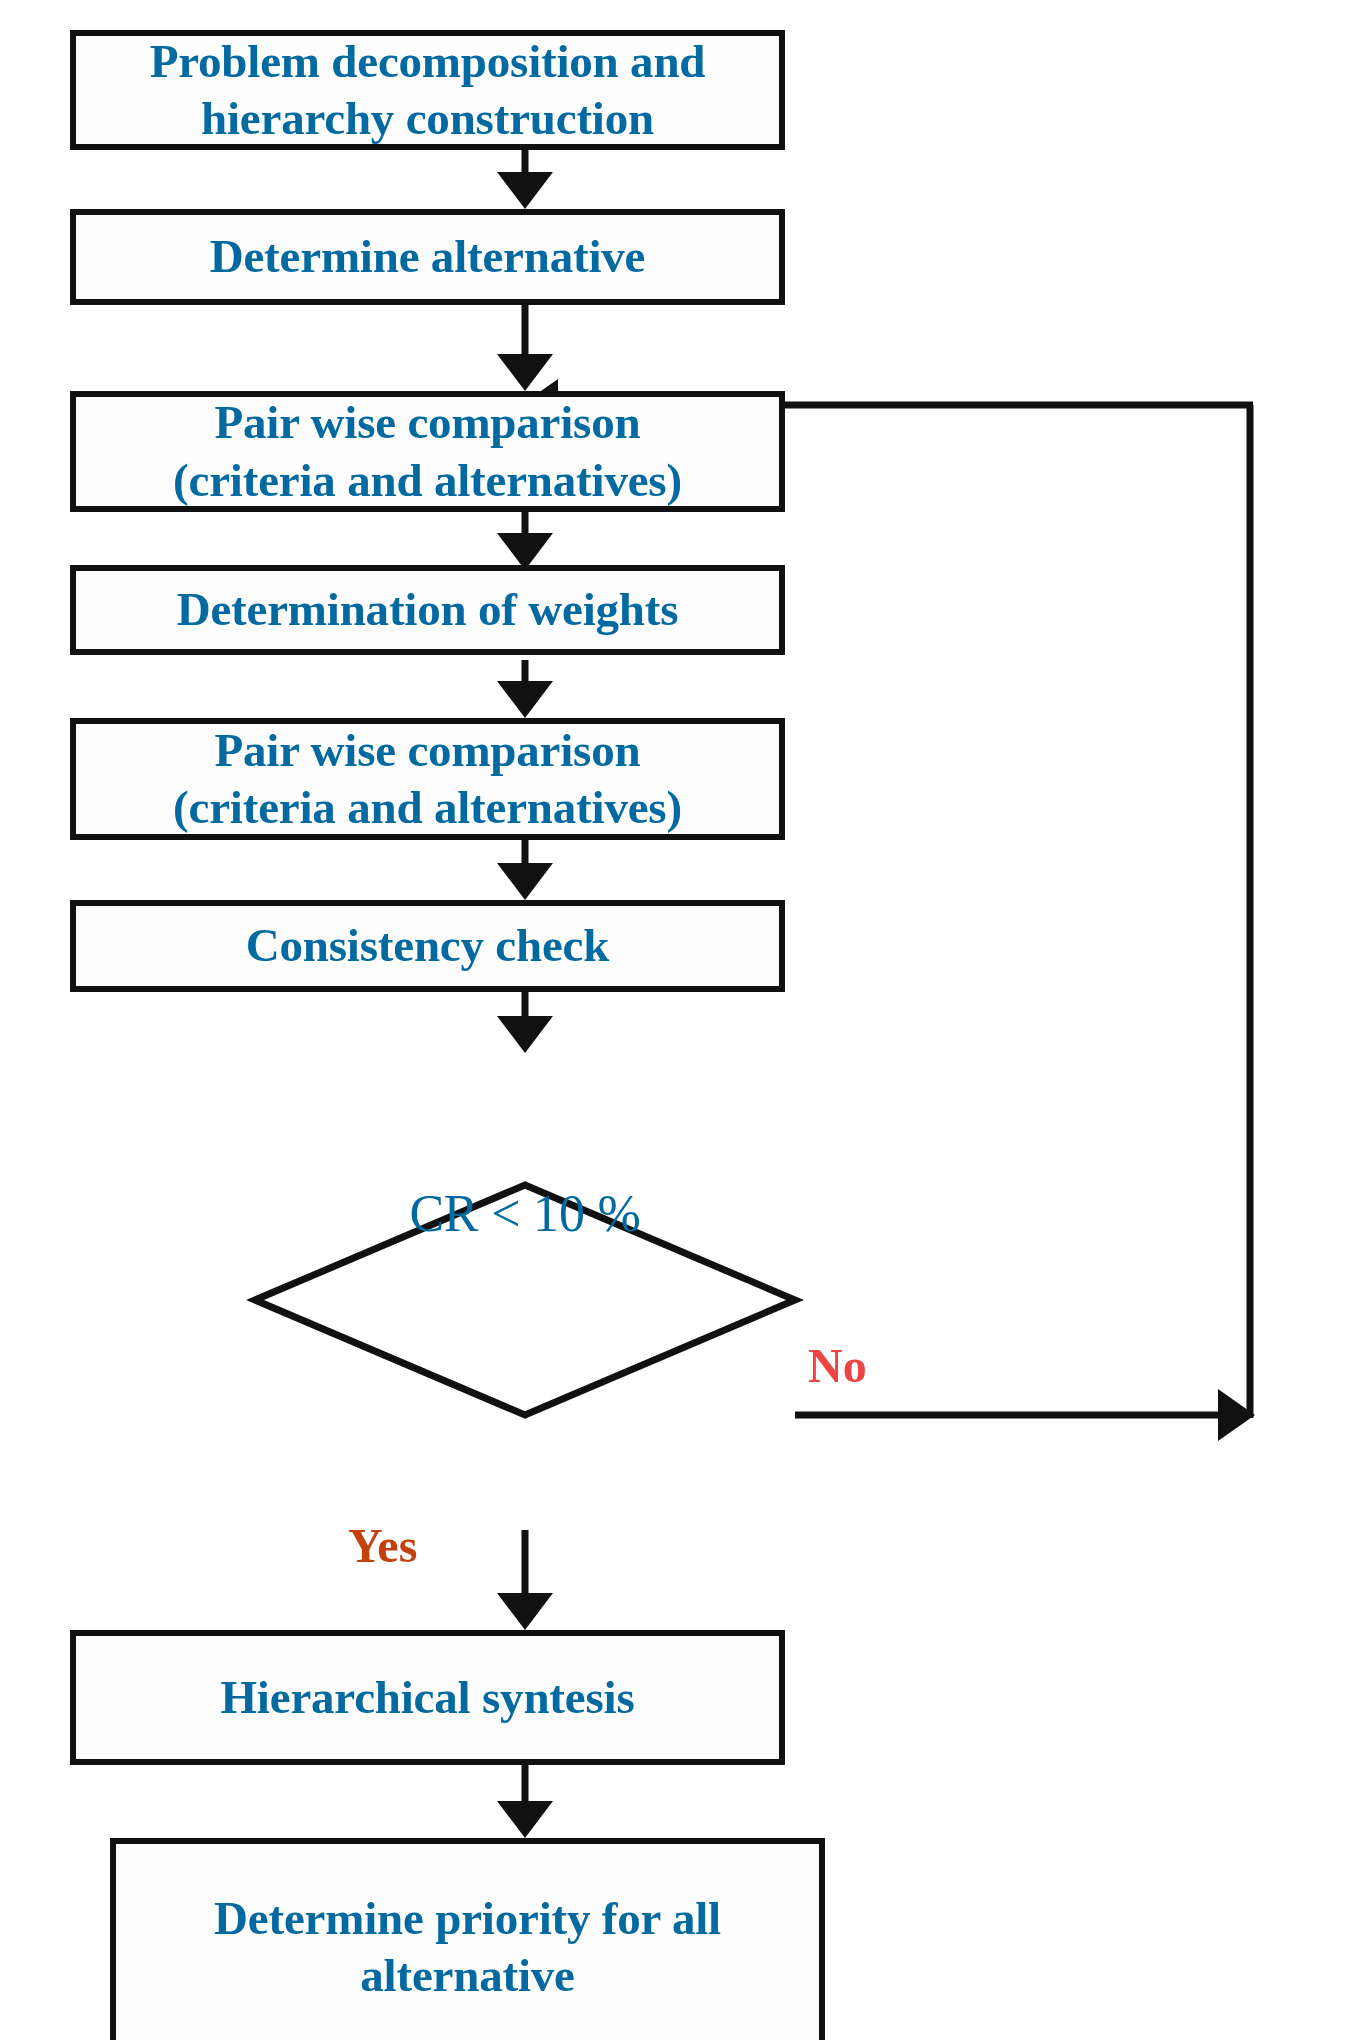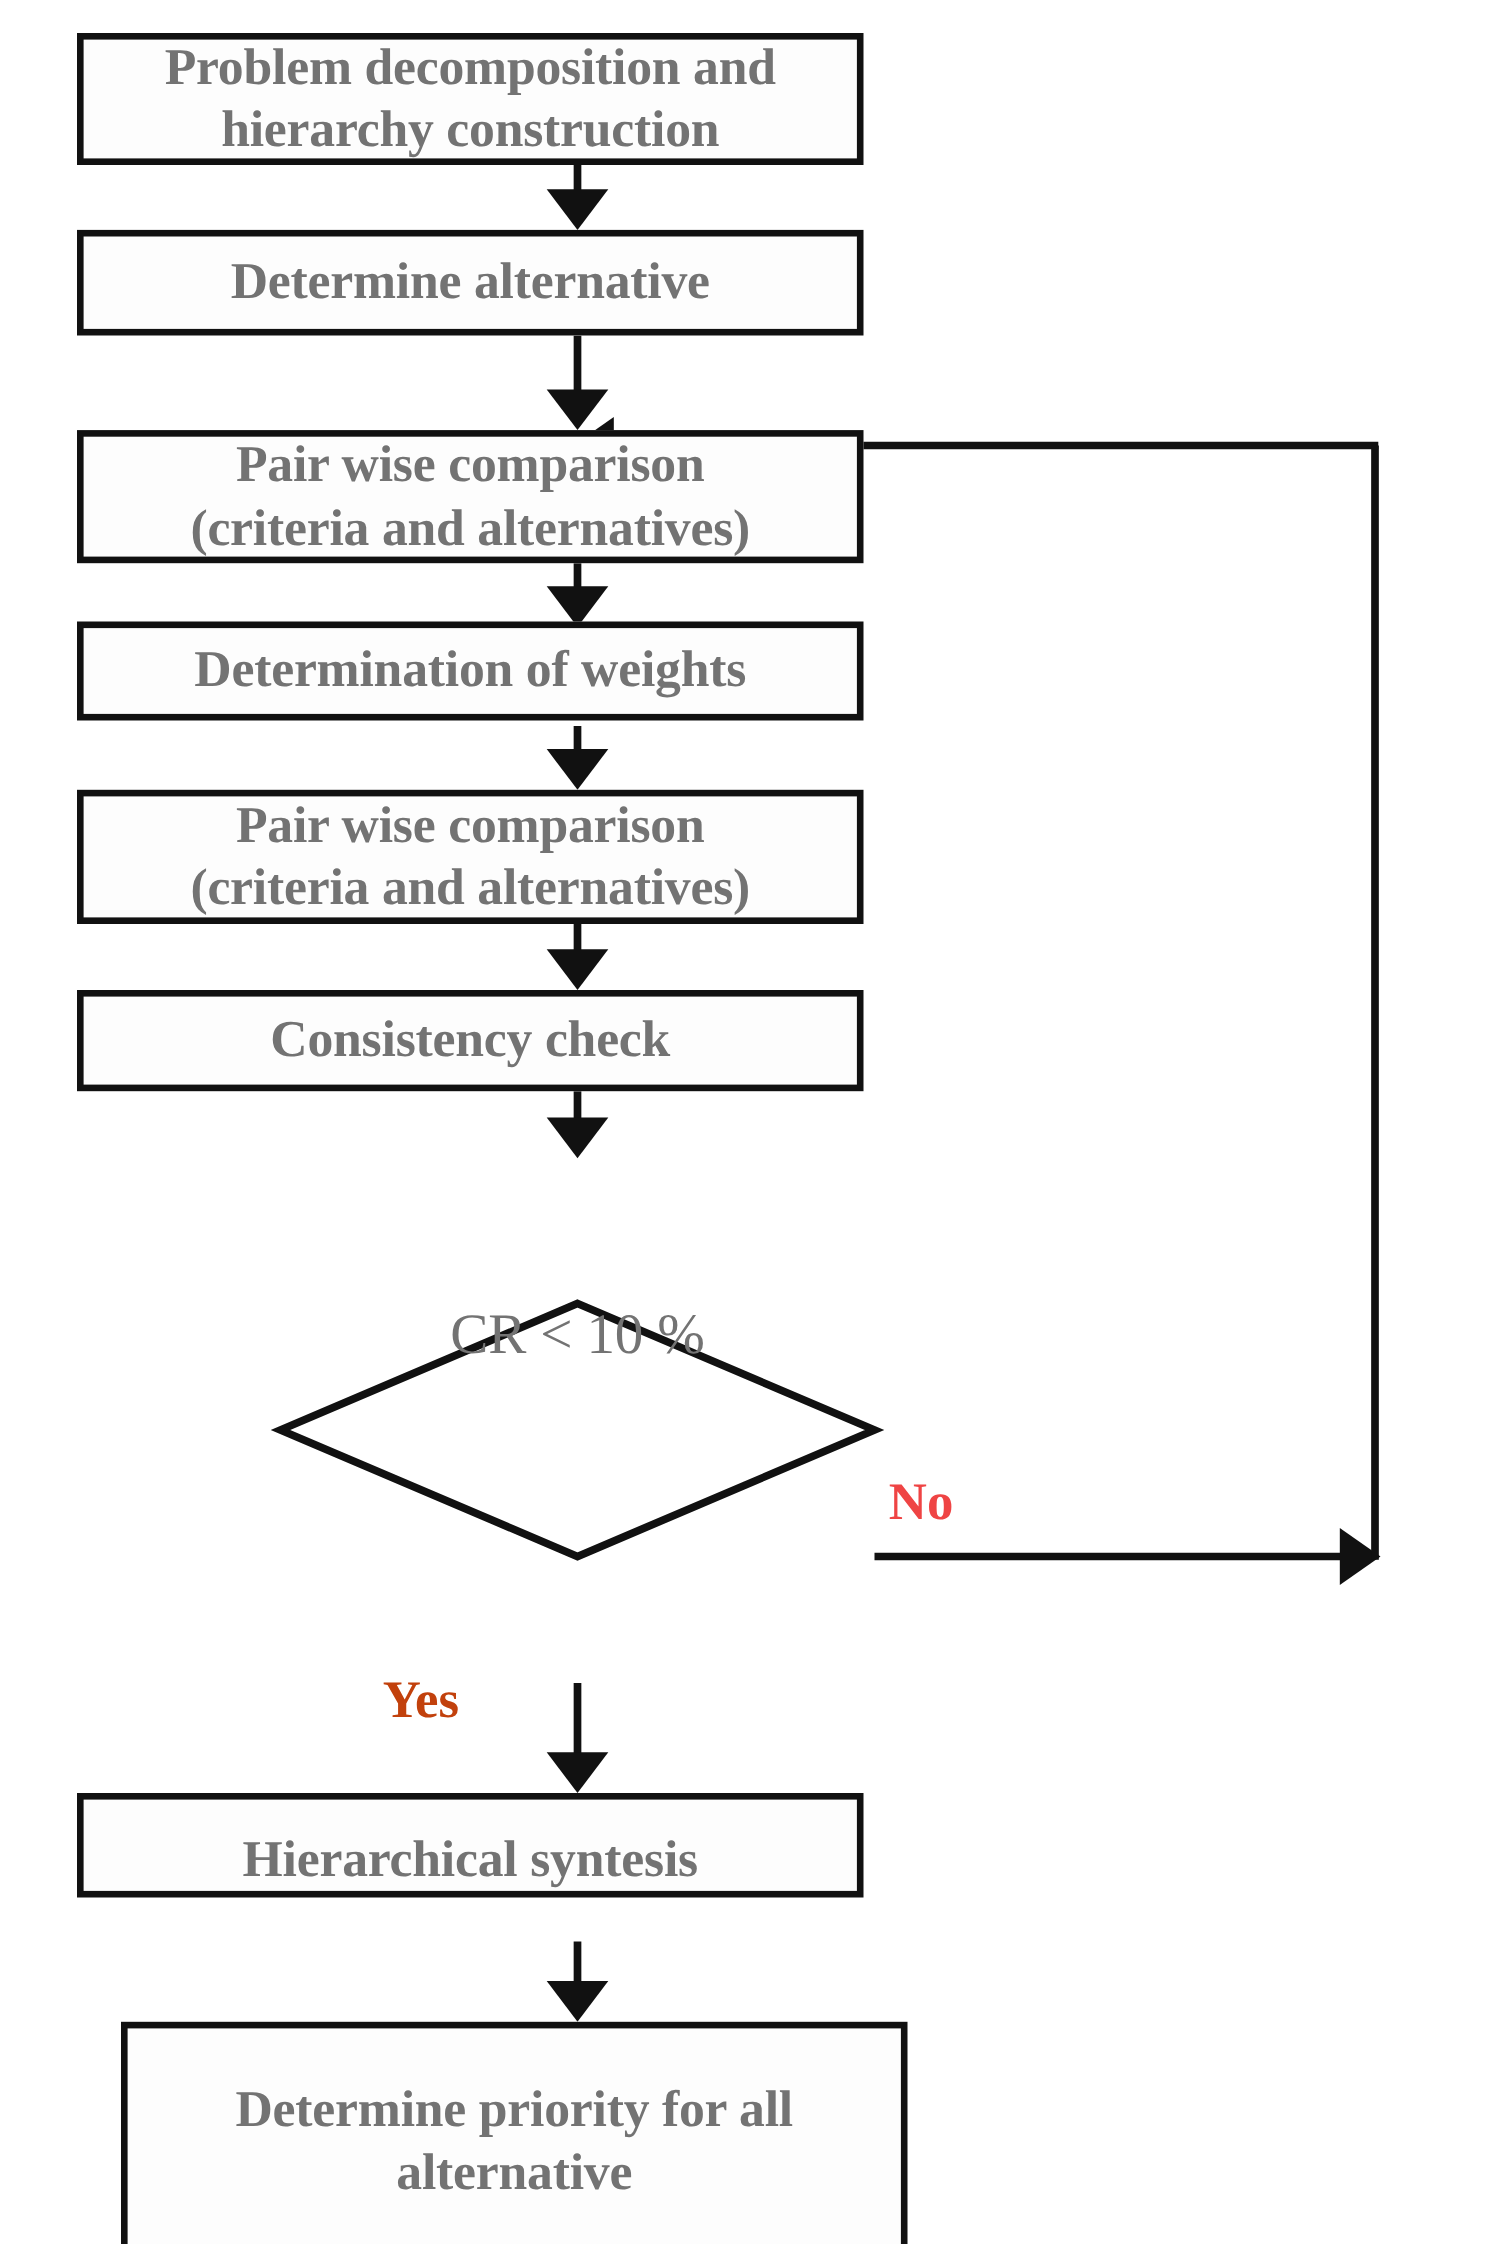--- a/index.html
+++ b/index.html
@@ -32,21 +32,21 @@
     display: flex;
     align-items: center;
     justify-content: center;
     text-align: center;
   }
   .node-label {
     font-family: "Liberation Serif", "DejaVu Serif", serif;
     font-weight: bold;
     font-size: 47px;
     line-height: 1.22;
-    color: #737373;
+    color: #0369a1;
     letter-spacing: -0.2px;
     padding: 0 10px;
     white-space: pre-line;
   }
   .branch-label {
     position: absolute;
     font-family: "Liberation Serif", "DejaVu Serif", serif;
     font-weight: bold;
     font-size: 48px;
     line-height: 1;
@@ -143,21 +143,21 @@
   </div>
 
   <div class="node-box" style="left:70px; top:900px; width:715px; height:92px;">
     <span class="node-label">Consistency check</span>
   </div>
 
   <div style="position:absolute; left:255px; top:1185px; width:540px; height:60px; display:flex; align-items:flex-end; justify-content:center;">
     <span class="node-label" style="font-weight:normal; font-size:52px;">CR &lt; 10 %</span>
   </div>
 
-  <div class="node-box" style="left:70px; top:1630px; width:715px; height:95px;align-items:flex-end;">
+  <div class="node-box" style="left:70px; top:1630px; width:715px; height:135px;">
     <span class="node-label">Hierarchical syntesis</span>
   </div>
 
   <div class="node-box" style="left:70px; top:1838px; width:715px; height:218px;margin-left:40px;">
     <span class="node-label">Determine priority for all
 alternative</span>
   </div>
 
   <div class="branch-label" style="left:808px; top:1342px; color:#ef4444;">No</div>
 

